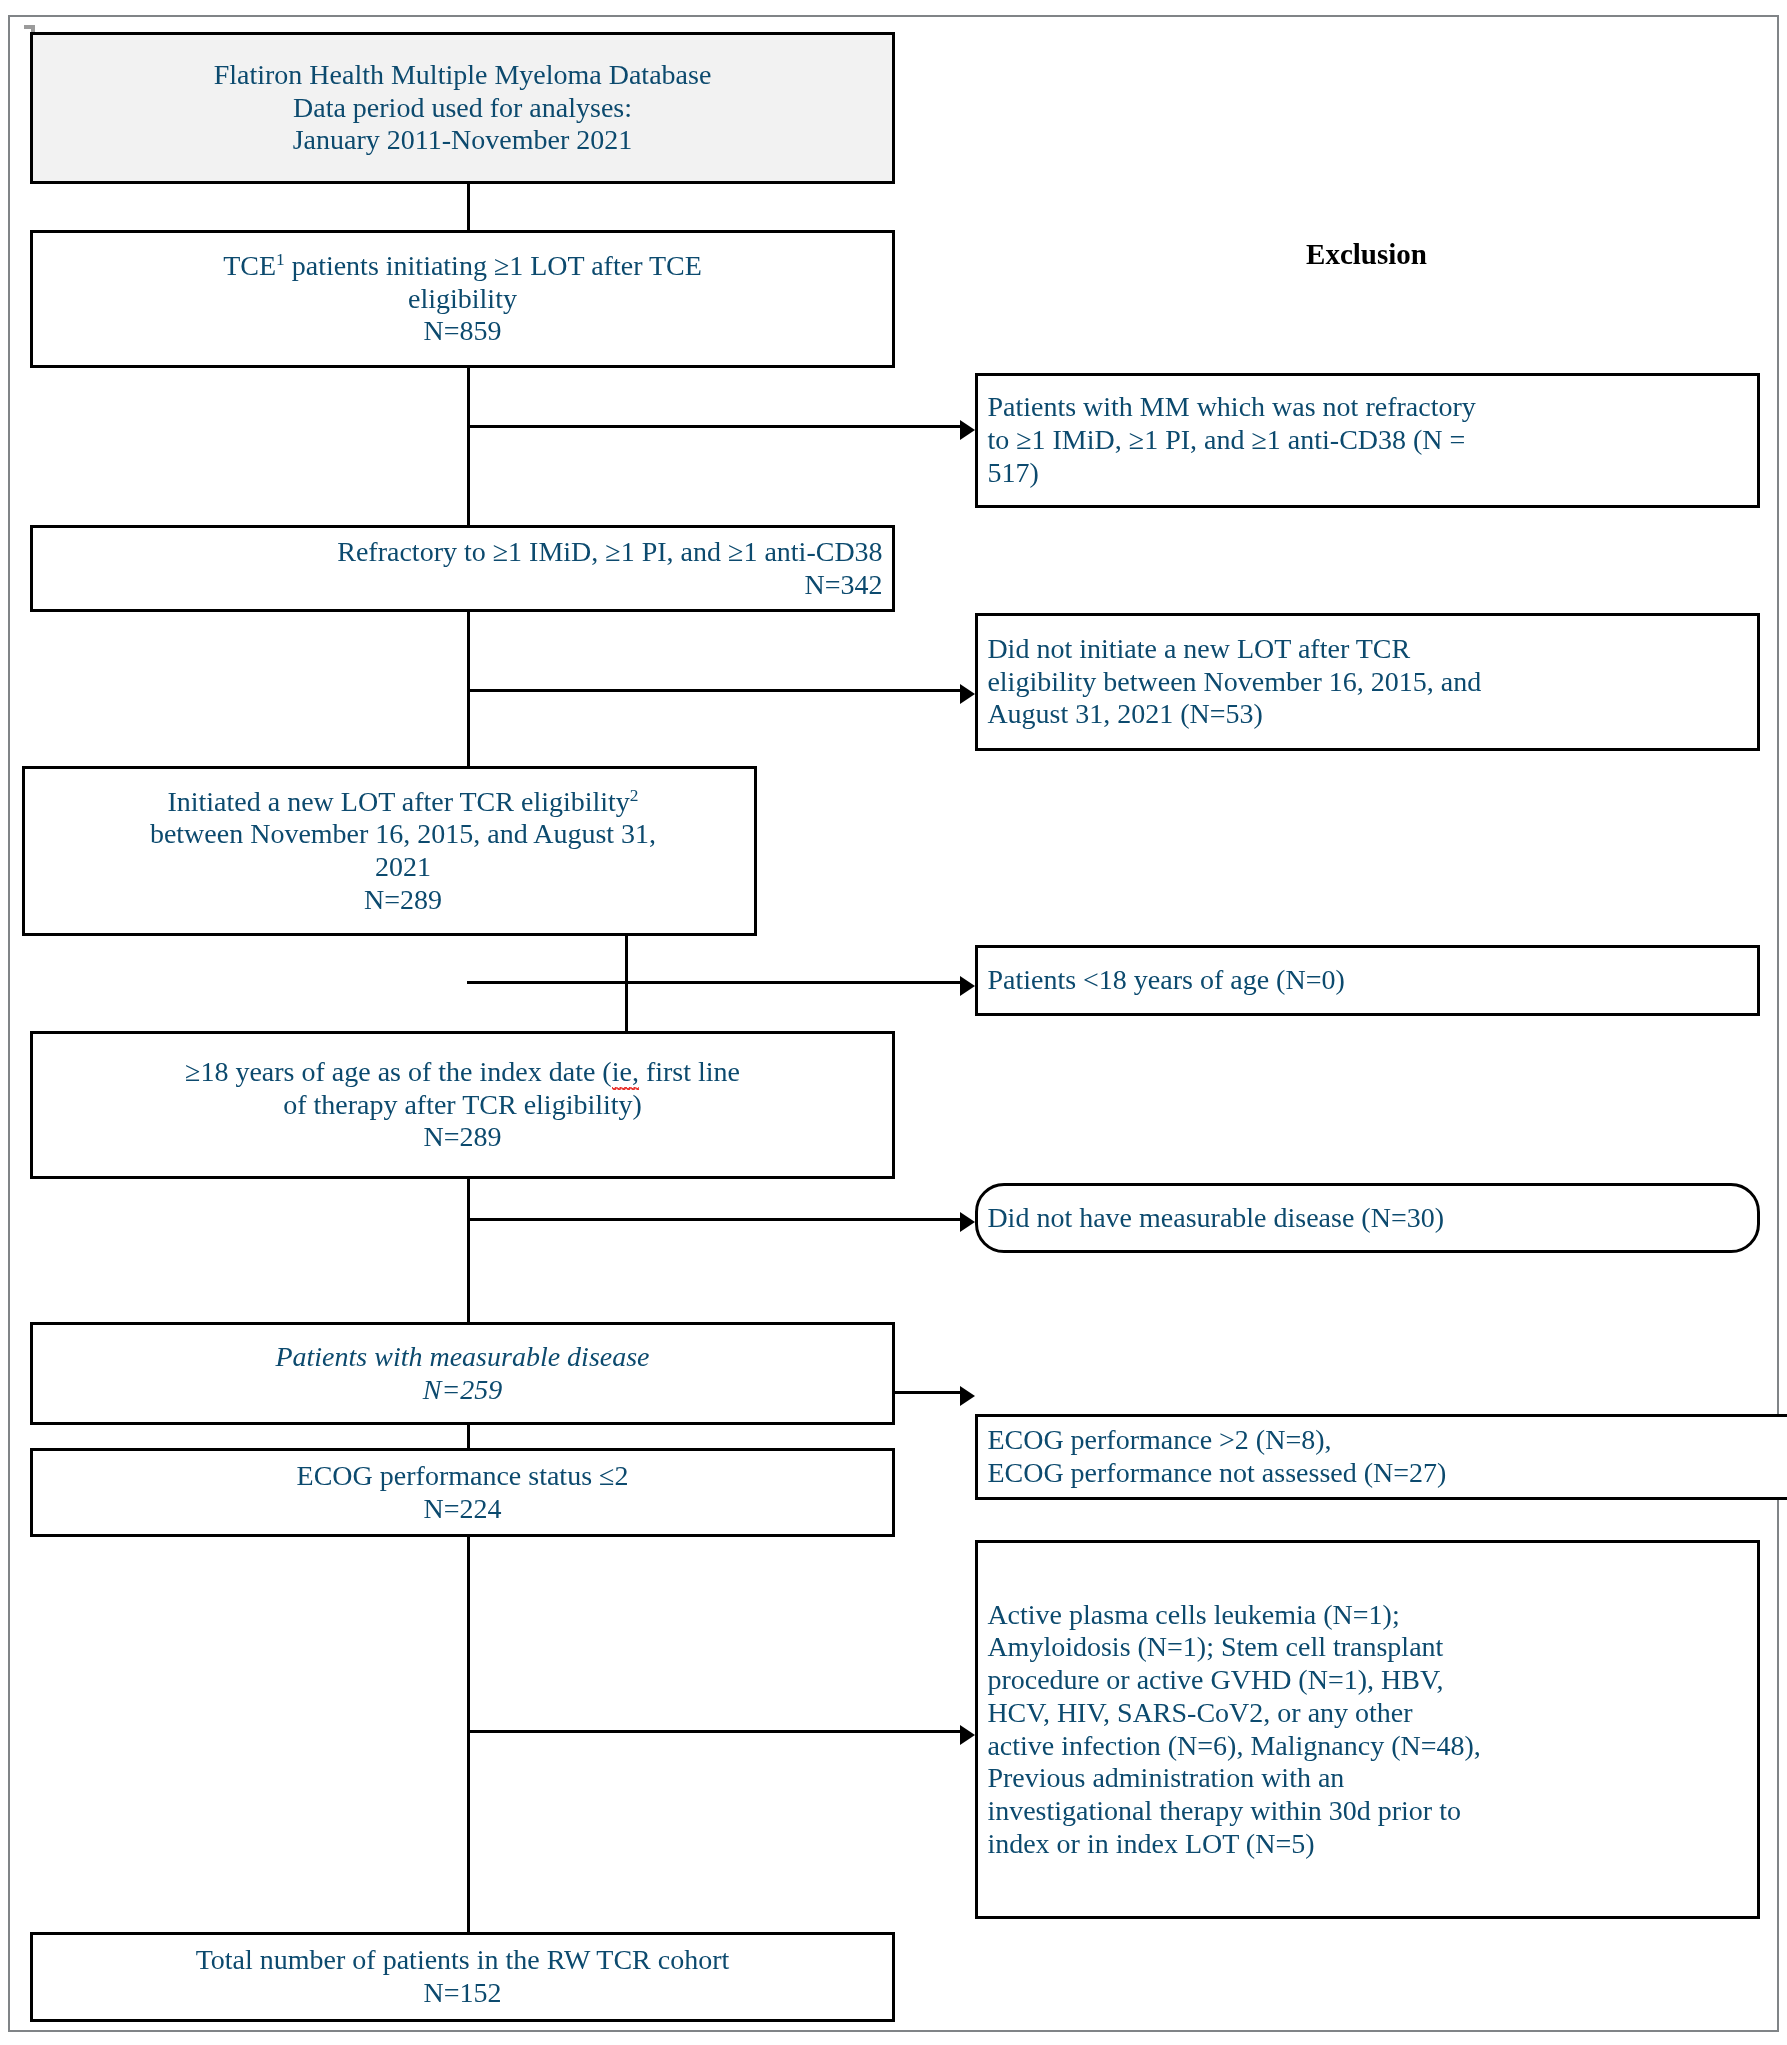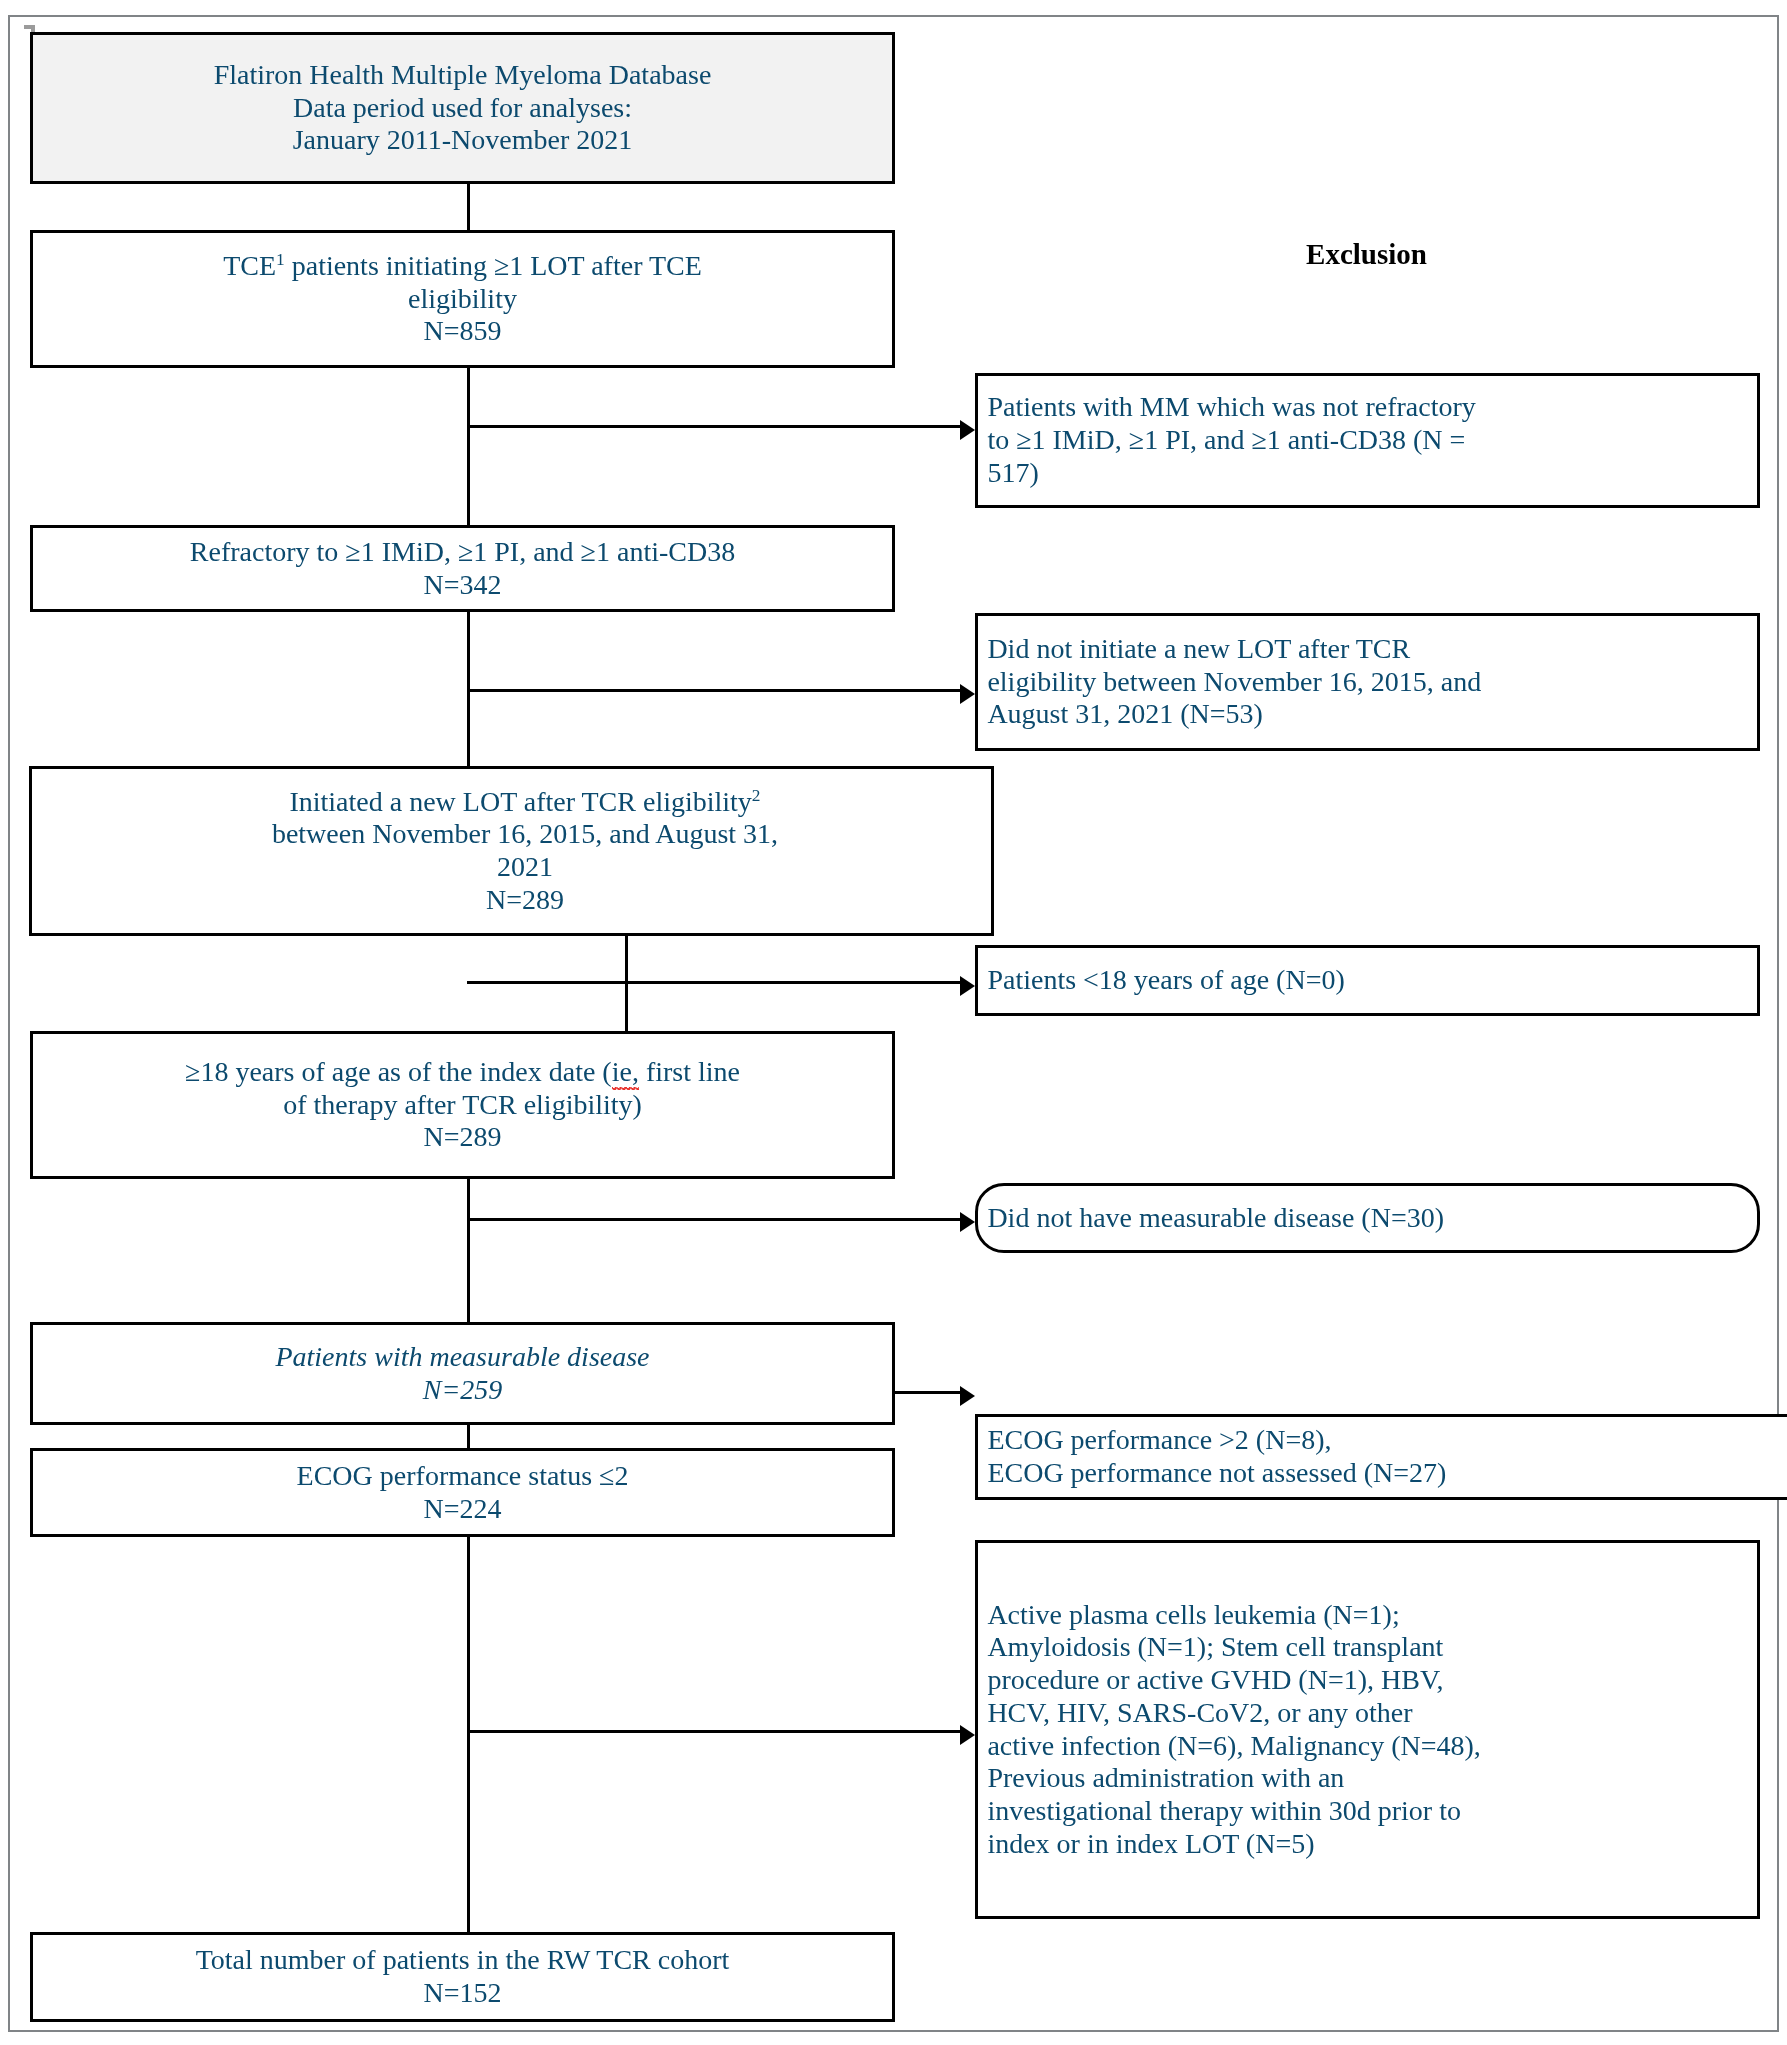--- a/index.html
+++ b/index.html
@@ -152,28 +152,28 @@
   </div>
 
   <div class="flow-box center" style="left:30px; top:230px; width:865px; height:138px;">
     <div class="box-inner">
       <div>TCE<sup>1</sup> patients initiating ≥1 LOT after TCE</div>
       <div>eligibility</div>
       <div>N=859</div>
     </div>
   </div>
 
-  <div class="flow-box center" style="left:30px; top:525px; width:865px; height:87px;">
+  <div class="flow-box center" style="left:30px; top:525px; width:865px; height:87px;text-align:right;">
     <div class="box-inner">
       <div>Refractory to ≥1 IMiD, ≥1 PI, and ≥1 anti-CD38</div>
       <div>N=342</div>
     </div>
   </div>
 
-  <div class="flow-box center" style="left:29px; top:766px; width:965px; height:170px;padding-left:27px;">
+  <div class="flow-box center" style="left:22px; top:766px; width:735px; height:170px;padding-left:27px;">
     <div class="box-inner">
       <div>Initiated a new LOT after TCR eligibility<sup>2</sup></div>
       <div>between November 16, 2015, and August 31,</div>
       <div>2021</div>
       <div>N=289</div>
     </div>
   </div>
 
   <div class="flow-box center" style="left:30px; top:1031px; width:865px; height:148px;">
     <div class="box-inner">

